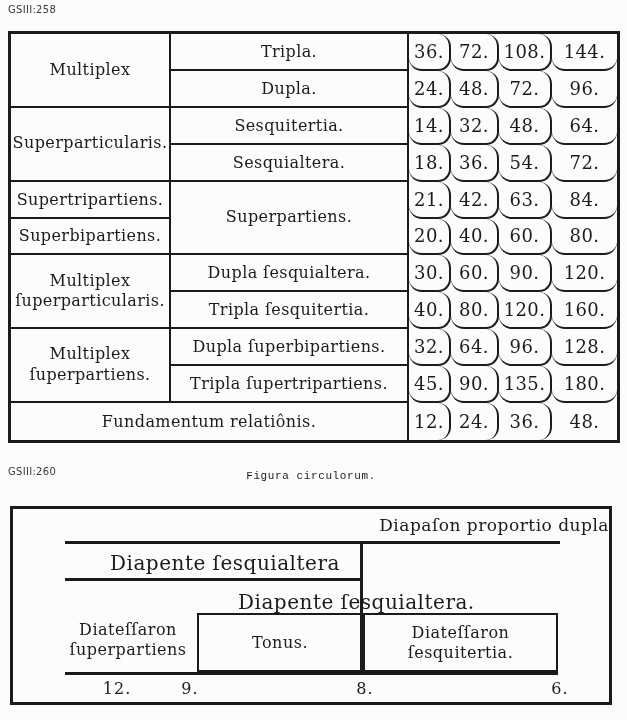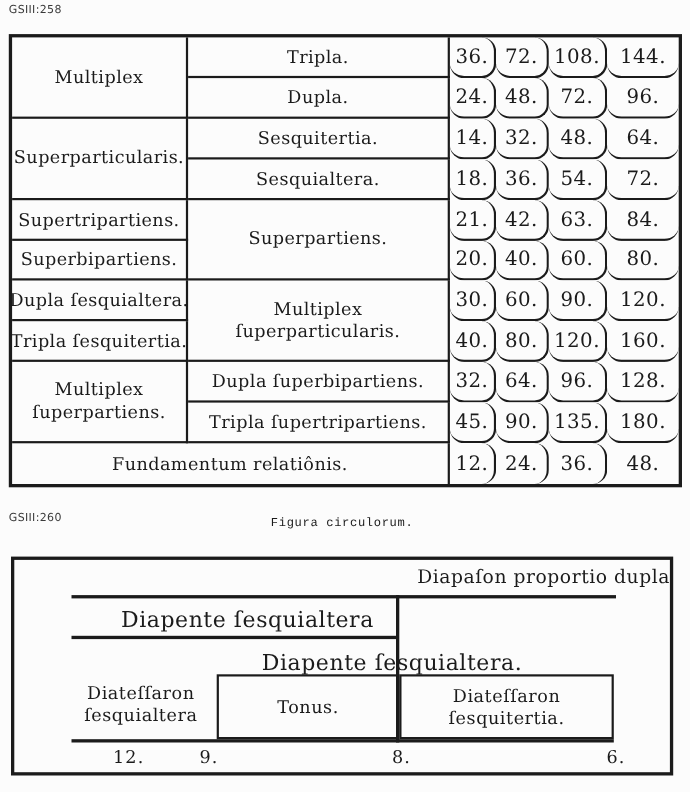--- a/index.html
+++ b/index.html
@@ -156,22 +156,22 @@
   <div class="cell num">21.</div>
   <div class="cell num">42.</div>
   <div class="cell num">63.</div>
   <div class="cell num last">84.</div>
   <div class="cell">Superbipartiens.</div>
   <div class="cell num">20.</div>
   <div class="cell num">40.</div>
   <div class="cell num">60.</div>
   <div class="cell num last">80.</div>
 
+  <div class="cell cat">Multiplex ſuperparticularis.</div>
   <div class="cell">Dupla ſesquialtera.</div>
-  <div class="cell cat">Multiplex ſuperparticularis.</div>
   <div class="cell num">30.</div>
   <div class="cell num">60.</div>
   <div class="cell num">90.</div>
   <div class="cell num last">120.</div>
   <div class="cell">Tripla ſesquitertia.</div>
   <div class="cell num">40.</div>
   <div class="cell num">80.</div>
   <div class="cell num">120.</div>
   <div class="cell num last">160.</div>
 
@@ -201,21 +201,21 @@
 <div class="fig">
   <div id="diapason-label" class="txt">Diapaſon proportio dupla</div>
   <div id="line-diapason" class="hline"></div>
   <div id="diapente-left-label" class="txt">Diapente ſesquialtera</div>
   <div id="line-diapente" class="hline"></div>
   <div id="vline-mid" class="vline"></div>
   <div id="diapente-right-label" class="txt">Diapente ſesquialtera.</div>
 
   <div id="diatessaron-left-label">
     <div>Diateſſaron</div>
-    <div>ſesquialtera</div>
+    <div>ſuperpartiens</div>
   </div>
 
   <div id="tonus-box" class="fbox">
     <div>Tonus.</div>
   </div>
 
   <div id="diatessaron-right-box" class="fbox">
     <div>Diateſſaron</div>
     <div>ſesquitertia.</div>
   </div>

